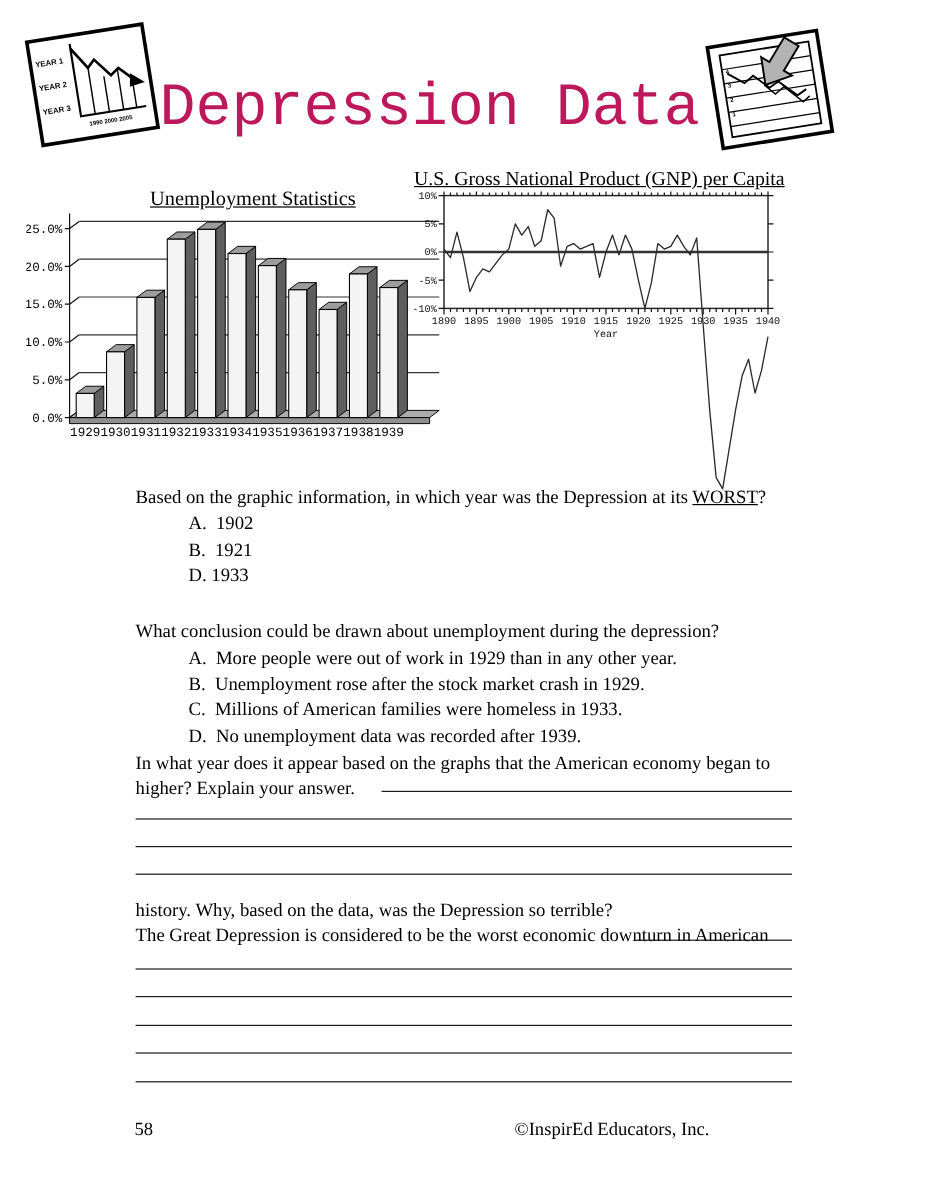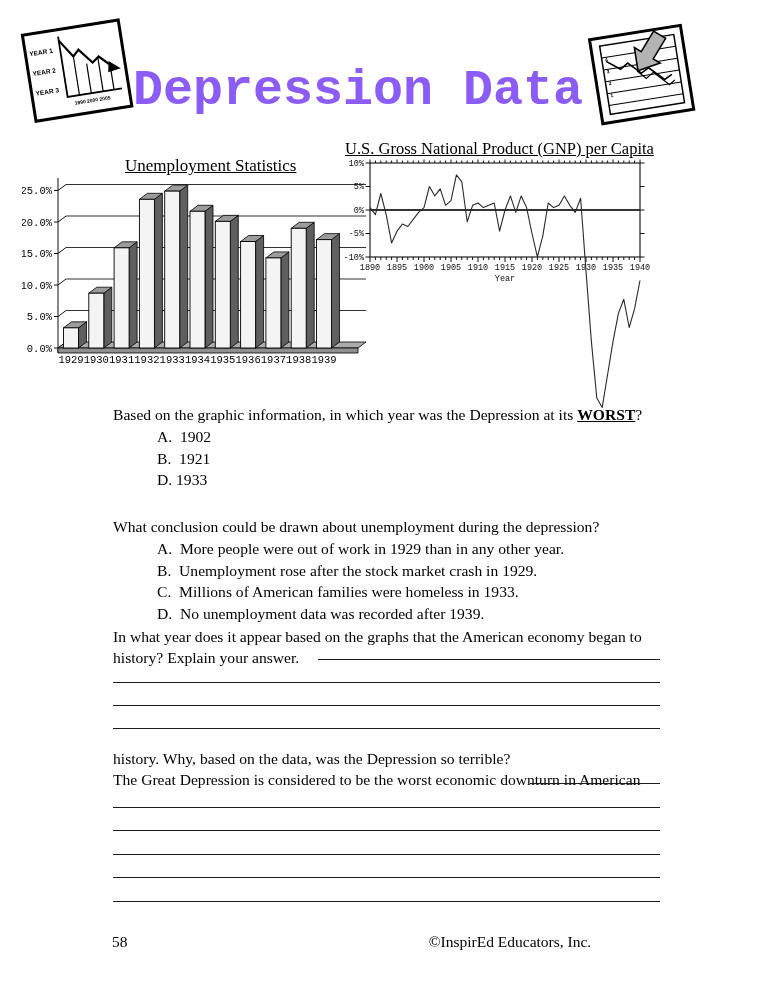--- a/index.html
+++ b/index.html
@@ -2,21 +2,21 @@
 <html><head>
 <meta charset="utf-8">
 <style>
   html,body{margin:0;padding:0;background:#fff;}
   .page{position:relative;width:773px;height:1000px;background:#ffffff;overflow:hidden;
         font-family:"Liberation Serif","DejaVu Serif",serif;color:#000;}
 
   
   .main-title{position:absolute;left:133px;top:26px;width:470px;
     font-family:"Liberation Mono","DejaVu Sans Mono",monospace;
-    font-weight:bold;font-size:50px;line-height:62px;white-space:nowrap;color:#8b5cf6;}
+    font-weight:normal;font-size:50px;line-height:62px;white-space:nowrap;color:#be185d;}
   .hdr-icon{position:absolute;transform:rotate(-9deg);}
   .hdr-icon.left{left:26px;top:24px;}
   .hdr-icon.right{left:592px;top:26px;}
   .icon-lab{font-family:"Liberation Sans","DejaVu Sans",sans-serif;font-weight:bold;fill:#000;}
 
   
   .bar-title{position:absolute;left:125px;top:156px;font-size:17px;text-decoration:underline;}
   .gnp-title{position:absolute;left:345px;top:118px;font-size:16.5px;text-decoration:underline;margin-top:21px;}
   .gnp-sub{position:absolute;left:345px;top:137px;font-size:13.5px;}
 
@@ -24,21 +24,21 @@
   #bar-chart{left:22px;top:150px;}
   #gnp-chart{left:338px;top:153px;}
   .axl{stroke:#111;stroke-width:1;}
   .grid{stroke:#333;stroke-width:1;}
   .mlab{font-family:"Liberation Mono","DejaVu Sans Mono",monospace;fill:#000;}
   .slab{font-family:"Liberation Mono","DejaVu Sans Mono",monospace;fill:#111;}
 
   
   .q{position:absolute;font-size:15.6px;line-height:21px;color:#000;}
   .qline{line-height:21px;}
-  .q-emph{font-weight:bold;text-decoration:underline;}
+  .q-emph{font-weight:normal;text-decoration:underline;}
   .opts{margin-left:44px;margin-top:1px;}
   .opt{line-height:21.5px;white-space:pre-wrap;}
 
   .ans-lines{position:absolute;width:547px;}
   .ans-line{border-bottom:1.3px solid #1b1b1b;}
   .q3-lines .ans-line{height:22px;}
   .q4-lines .ans-line{height:22.6px;}
   .inline-blank{position:absolute;border-bottom:1.3px solid #1b1b1b;height:16px;}
   #blank-q3{left:318px;top:643px;width:342px;}
   #blank-q4{left:530px;top:767px;width:130px;}
@@ -317,21 +317,21 @@
         <div class="opt">A.  More people were out of work in 1929 than in any other year.</div>
         <div class="opt">B.  Unemployment rose after the stock market crash in 1929.</div>
         <div class="opt">C.  Millions of American families were homeless in 1933.</div>
         <div class="opt">D.  No unemployment data was recorded after 1939.</div>
       </div>
   </div>
 
   <div class="q" style="left:113px;top:626px;width:547px;">
     <div>
         <div class="qline">In what year does it appear based on the graphs that the American economy began to</div>
-        <div class="qline">history?  Explain your answer.</div>
+        <div class="qline">higher?  Explain your answer.</div>
       </div>
   </div>
   <div class="inline-blank" id="blank-q3"></div>
   <div class="ans-lines q3-lines" style="left:113px;top:660px;">
       <div class="ans-line"></div>
       <div class="ans-line"></div>
       <div class="ans-line"></div>
     </div>
 
   <div class="q" style="left:113px;top:748px;width:560px;">

